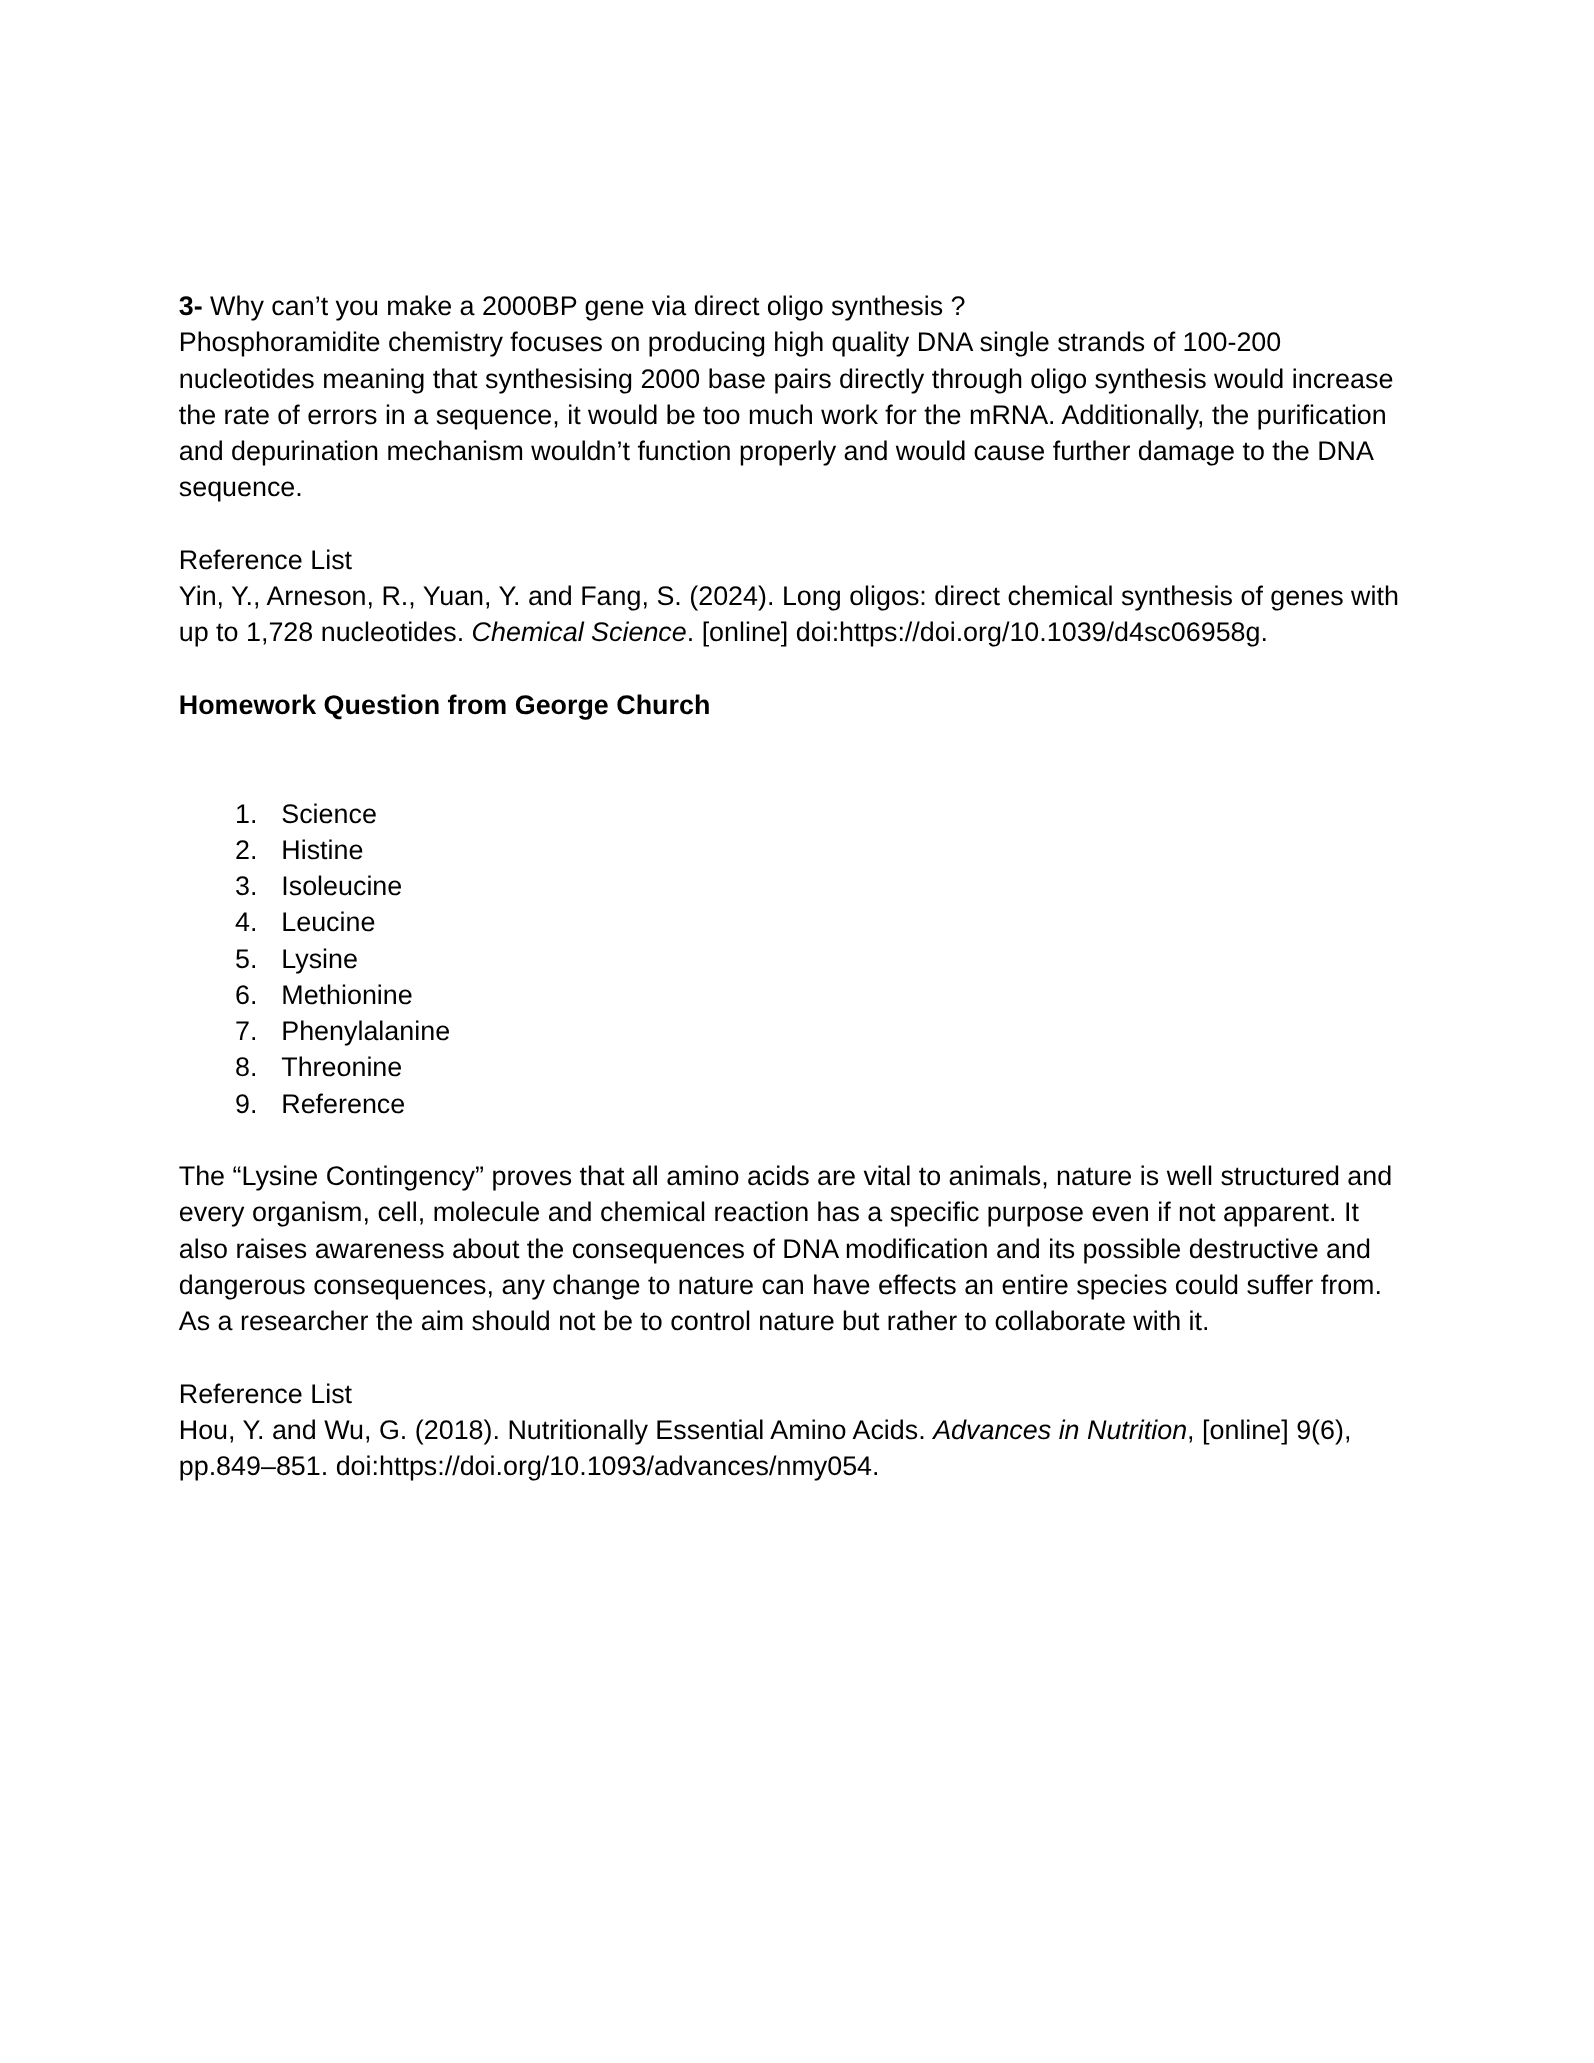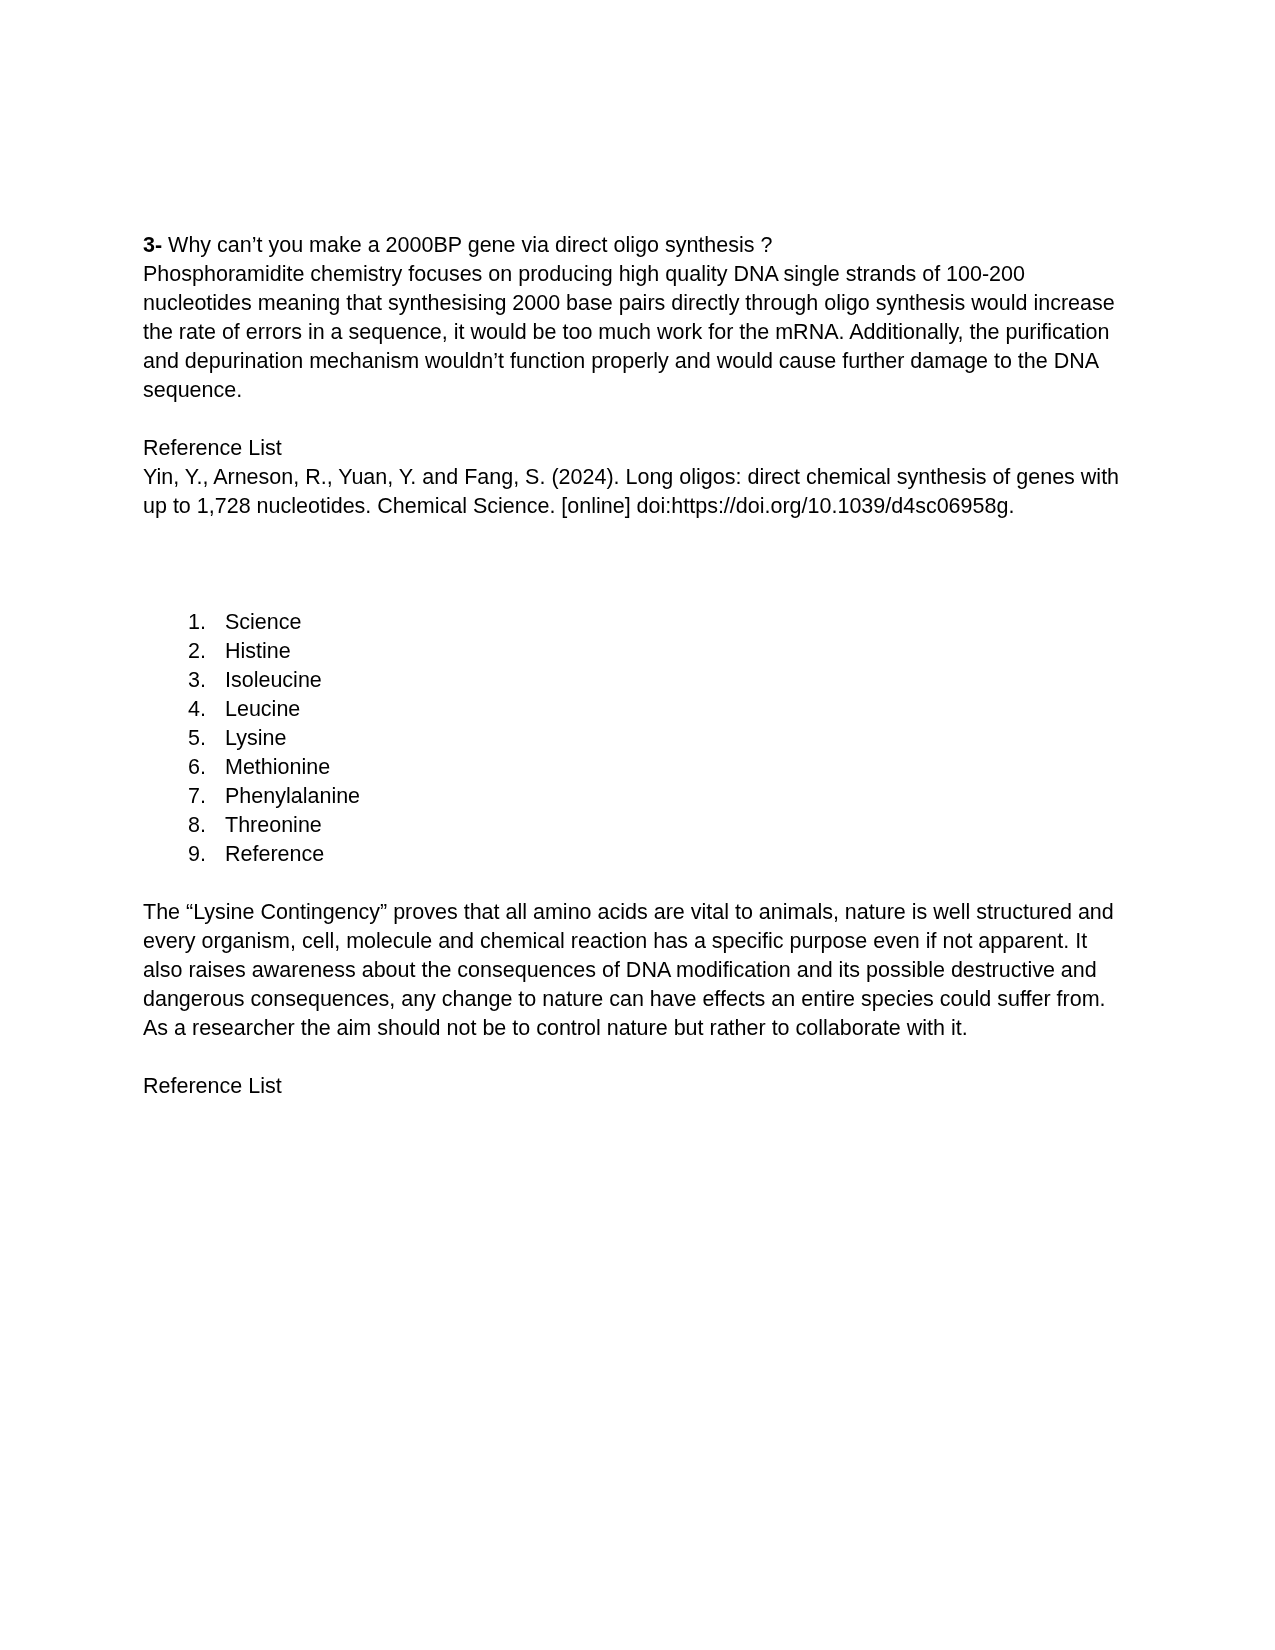--- a/index.html
+++ b/index.html
@@ -20,21 +20,21 @@
   }
   .content {
     position: absolute;
     left: 143px;
     top: 231px;
     width: 988px;
   }
   p { margin: 0; }
   .gap { height: 29px; }
   .bold { font-weight: 700; }
-  .italic { }
+  .italic { font-style: italic; }
   .ref-heading { }
   ol.amino-list {
     margin: 0;
     padding: 0;
     list-style: none;
   }
   .amino-item {
     display: flex;
     padding-left: 45px;
   }
@@ -54,20 +54,21 @@
     <p>Phosphoramidite chemistry focuses on producing high quality DNA single strands of 100-200 nucleotides meaning that synthesising 2000 base pairs directly through oligo synthesis would increase the rate of errors in a sequence, it would be too much work for the mRNA. Additionally, the purification and depurination mechanism wouldn’t function properly and would cause further damage to the DNA sequence.</p>
 
     <div class="gap"></div>
 
     <p class="ref-heading">Reference List</p>
 
     <p><span>Yin, Y., Arneson, R., Yuan, Y. and Fang, S. (2024). Long oligos: direct chemical synthesis of genes with up to 1,728 nucleotides. </span><span class="italic">Chemical Science</span><span>. [online] doi:https://doi.org/10.1039/d4sc06958g.</span></p>
 
     <div class="gap"></div>
 
+    <p class="bold">Homework Question from George Church</p>
 
     <div class="gap"></div>
 
 
     <div class="gap"></div>
 
 
     <ol class="amino-list">
       <li class="amino-item">
           <span class="amino-num">1.</span>
@@ -108,15 +109,16 @@
     </ol>
 
     <div class="gap"></div>
 
     <p>The “Lysine Contingency” proves that all amino acids are vital to animals, nature is well structured and every organism, cell, molecule and chemical reaction has a specific purpose even if not apparent. It also raises awareness about the consequences of DNA modification and its possible destructive and dangerous consequences, any change to nature can have effects an entire species could suffer from. As a researcher the aim should not be to control nature but rather to collaborate with it.</p>
 
     <div class="gap"></div>
 
     <p class="ref-heading">Reference List</p>
 
+    <p><span>Hou, Y. and Wu, G. (2018). Nutritionally Essential Amino Acids. </span><span class="italic">Advances in Nutrition</span><span>, [online] 9(6), pp.849–851. doi:https://doi.org/10.1093/advances/nmy054.</span></p>
 
   </div>
 </div>
 
 </body></html>

